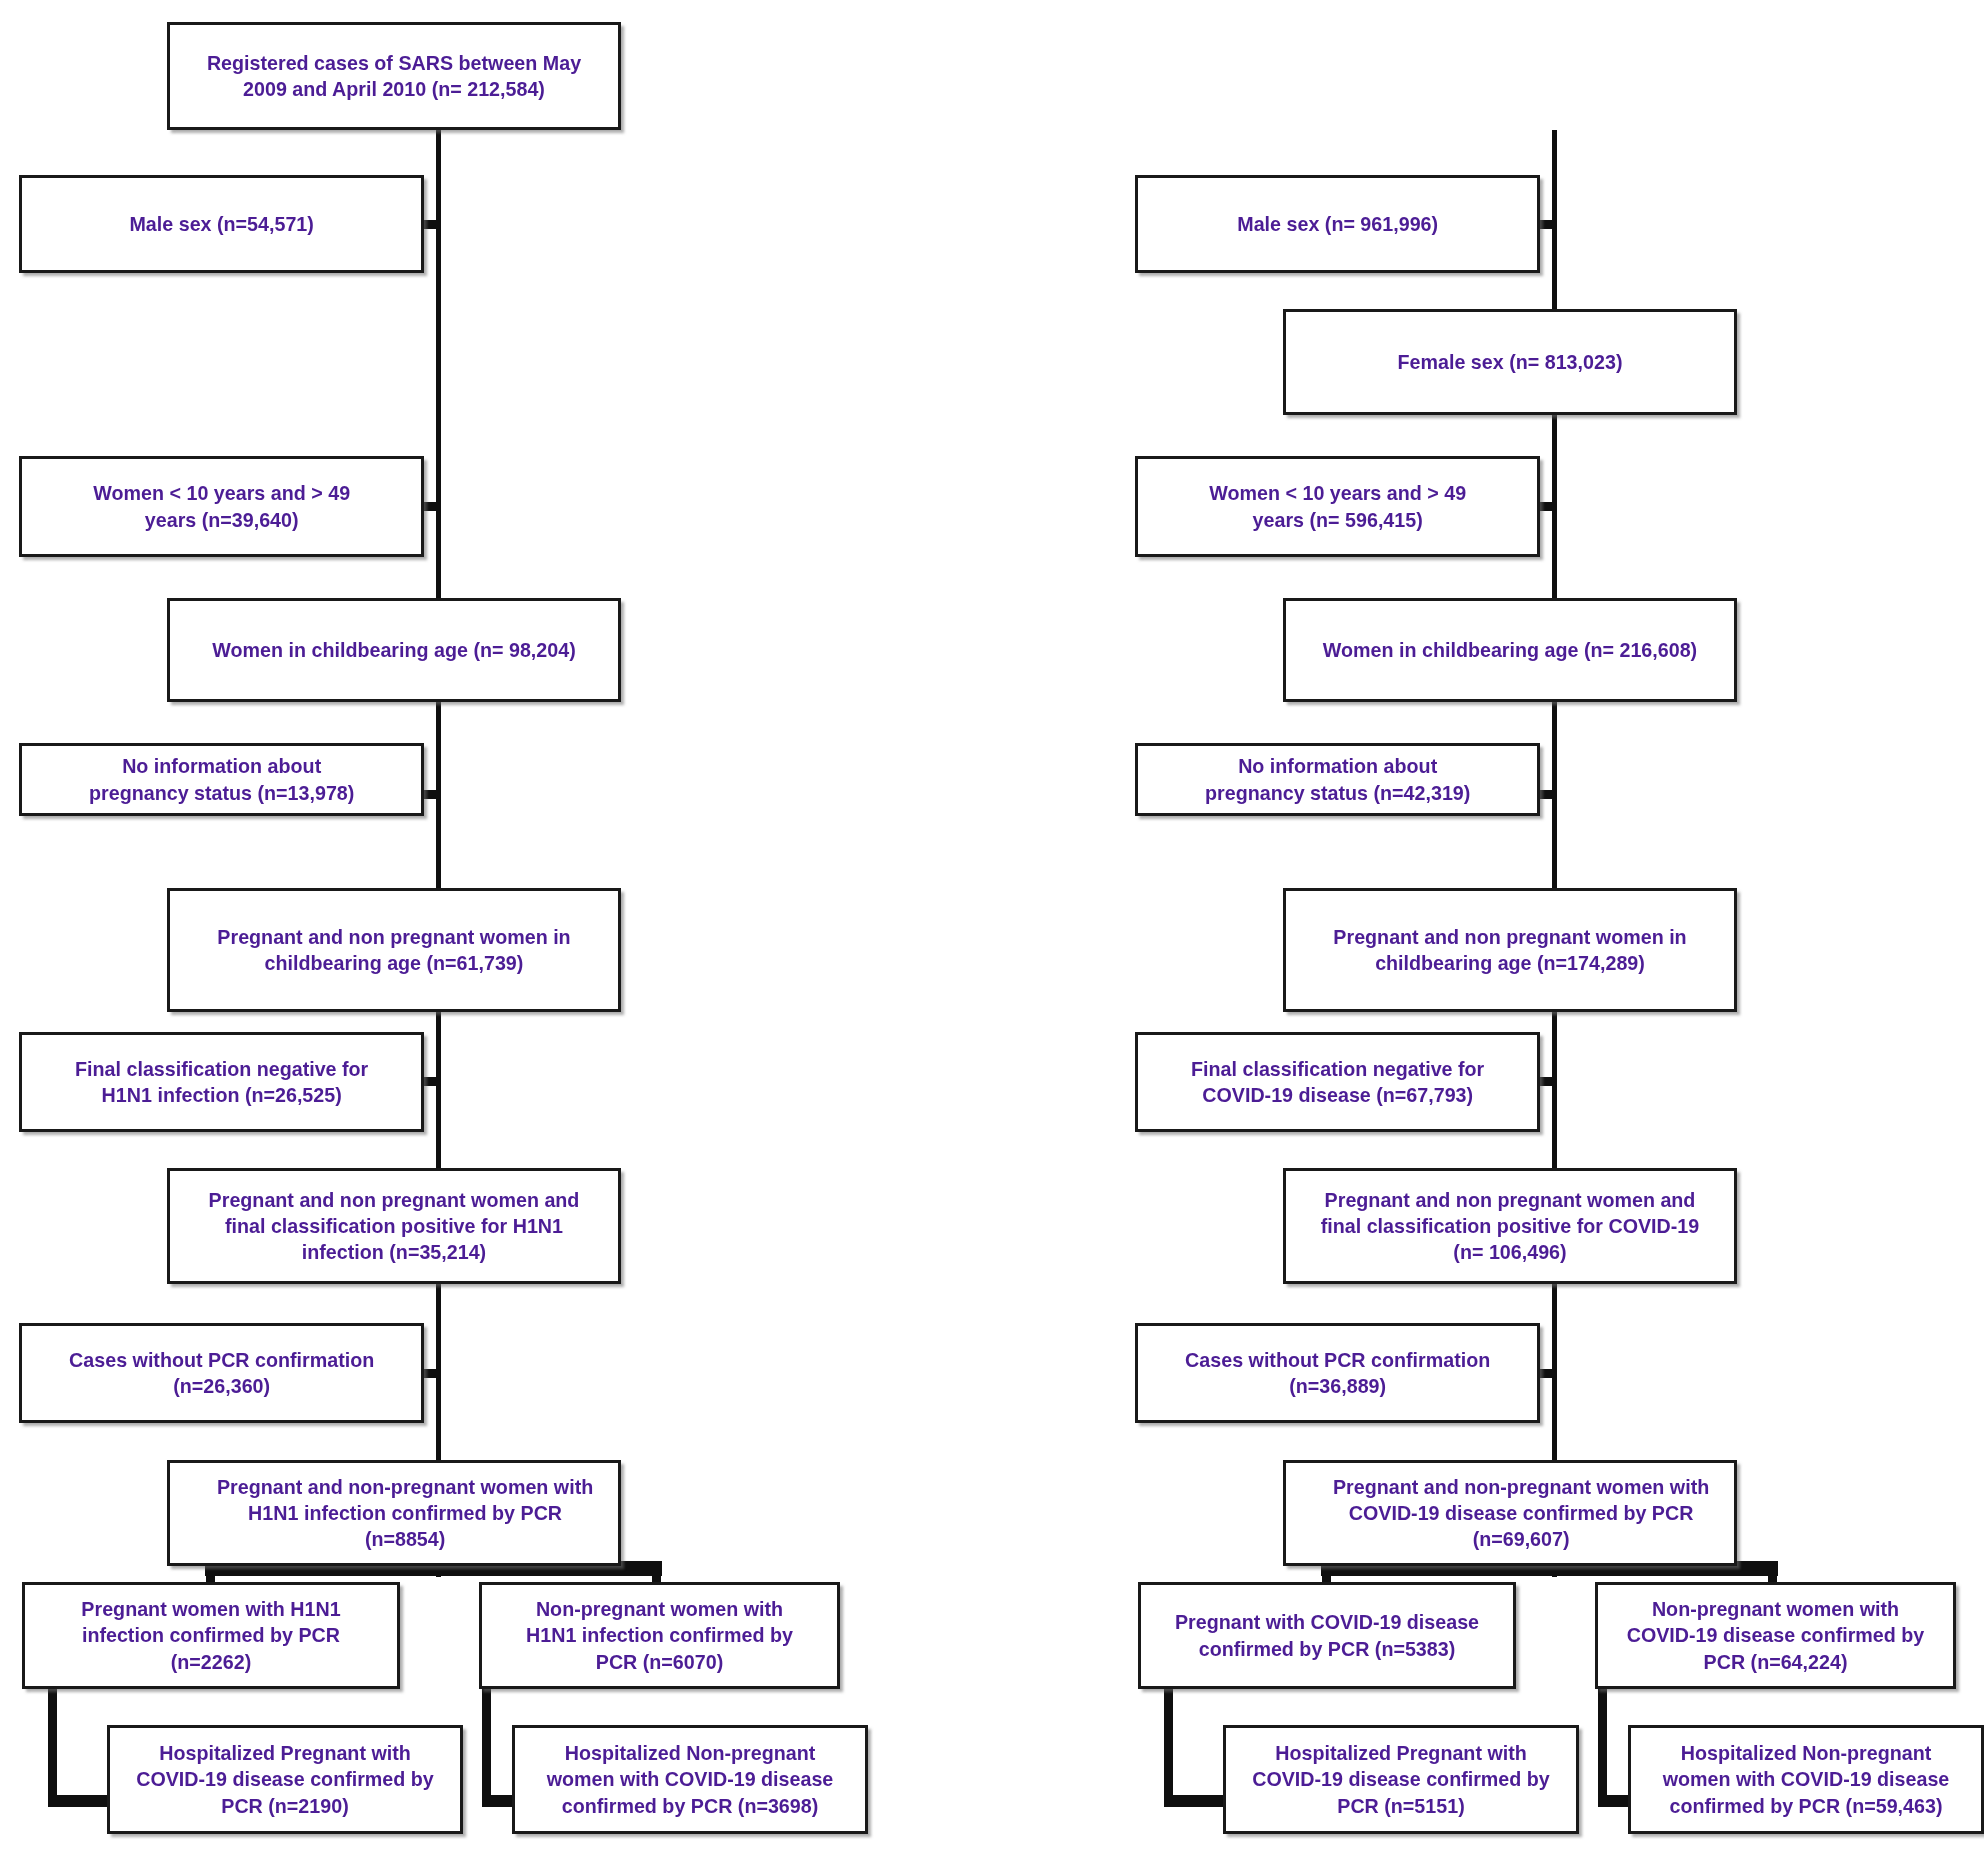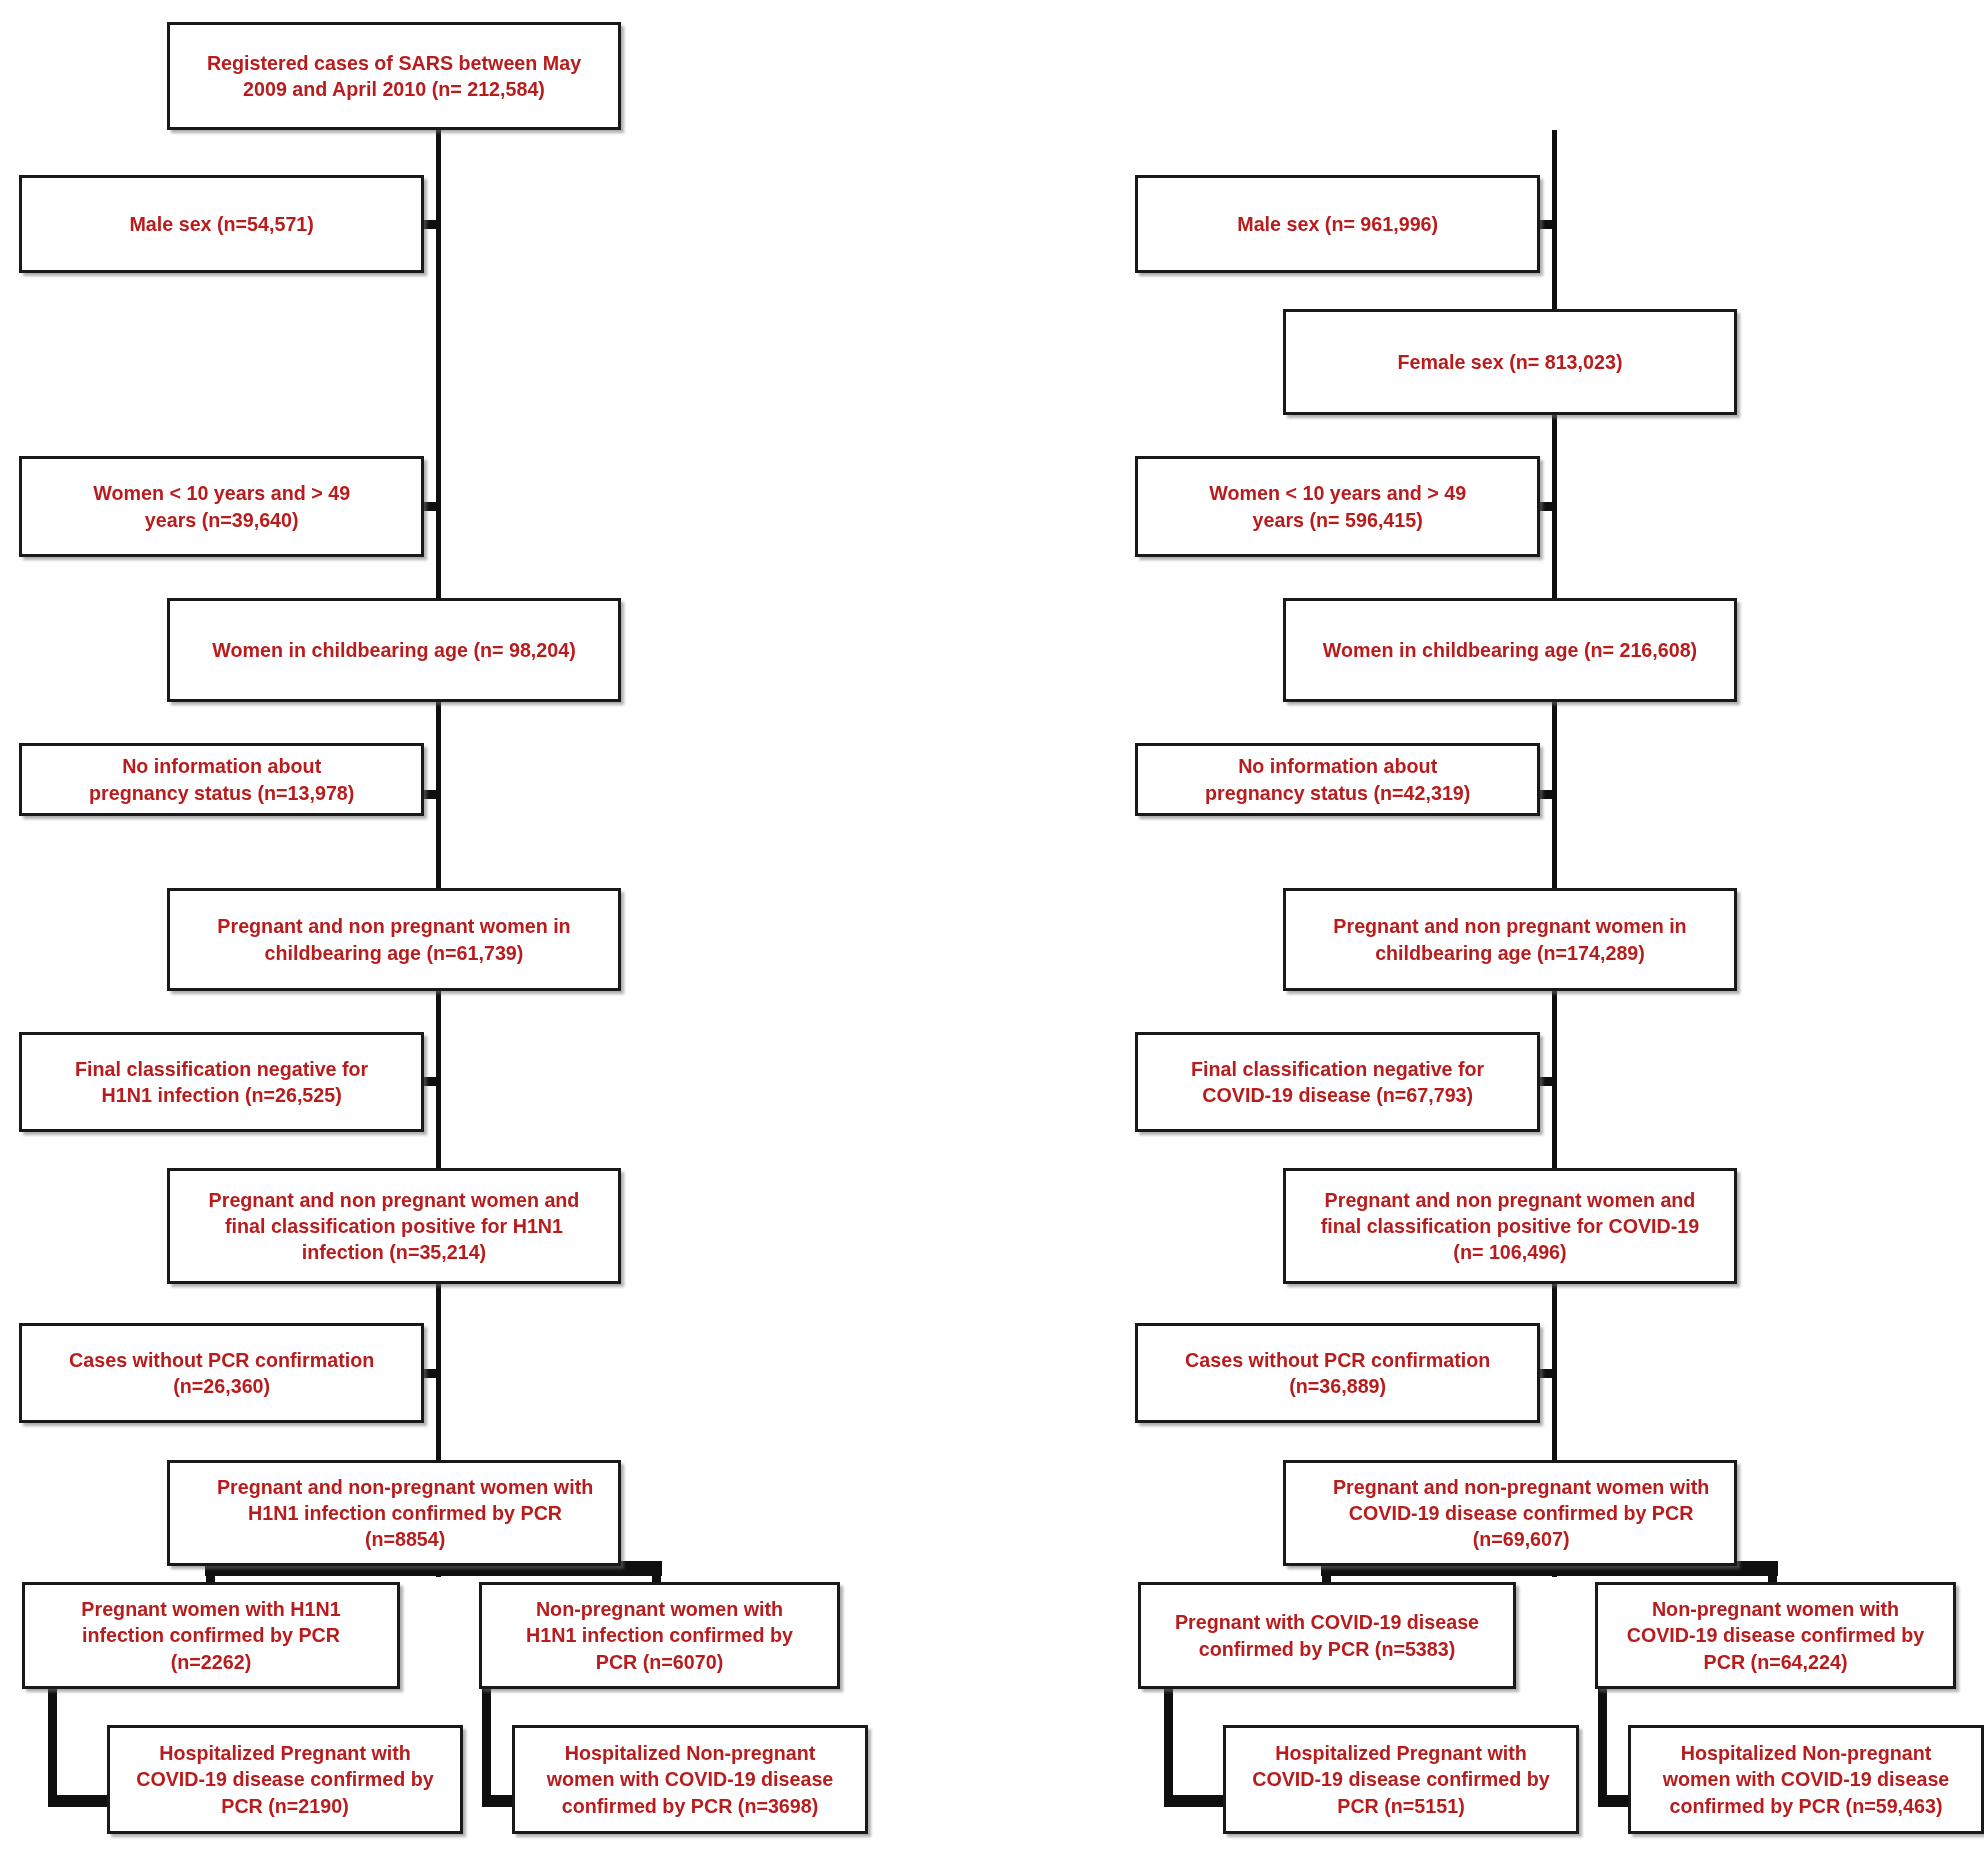--- a/index.html
+++ b/index.html
@@ -20,36 +20,36 @@
     background:#ffffff;
     border:3.3px solid #191919;
     box-shadow:3.8px 4.4px 2.7px rgba(110,110,110,.55);
     display:flex;
     align-items:center;
     justify-content:center;
     text-align:center;
     padding:3.3px 9.8px;
     font-size:19.7px;
     font-weight:bold;
-    color:#b91c1c;
+    color:#4c1d95;
     line-height:1.33;
     white-space:pre-line;
     z-index:2;
   }
   .line{position:absolute;background:#0f0f0f;z-index:1;}
   
   .b-center{left:156px;width:454px;}
   .b-side{left:8.2px;width:405px;}
   .r1{top:22px;height:108px;}
   .r2{top:175px;height:98px;}
   .r3{top:309px;height:106px;}
   .r4{top:456px;height:101px;}
   .r5{top:598px;height:104px;}
   .r6{top:743px;height:73px;}
-  .r7{top:888px;height:103px;}
+  .r7{top:888px;height:124px;}
   .r8{top:1032px;height:100px;}
   .r9{top:1168px;height:116px;}
   .r10{top:1323px;height:100px;}
   .r11{top:1460px;height:106px;padding-left:32px;}
   .spine{left:425px;top:130px;width:4.9px;height:1447px;}
   .nub{left:410px;width:17.5px;height:8.8px;}
   .nub.n2{top:220px;}
   .nub.n4{top:502px;}
   .nub.n6{top:790px;}
   .nub.n8{top:1077px;}

